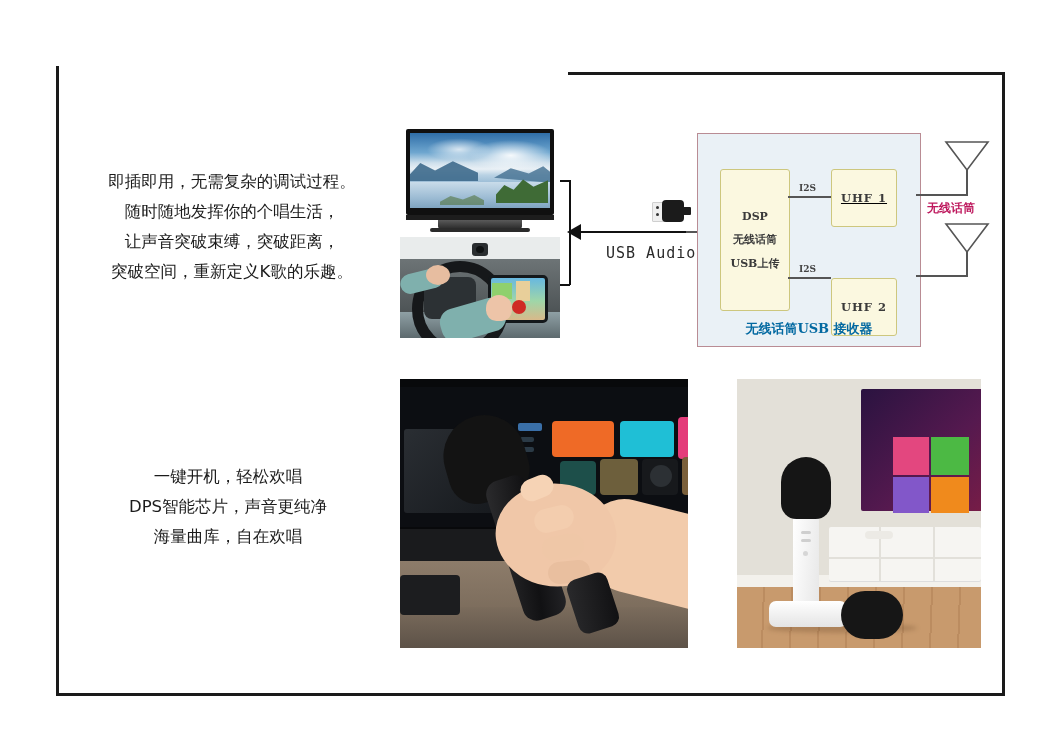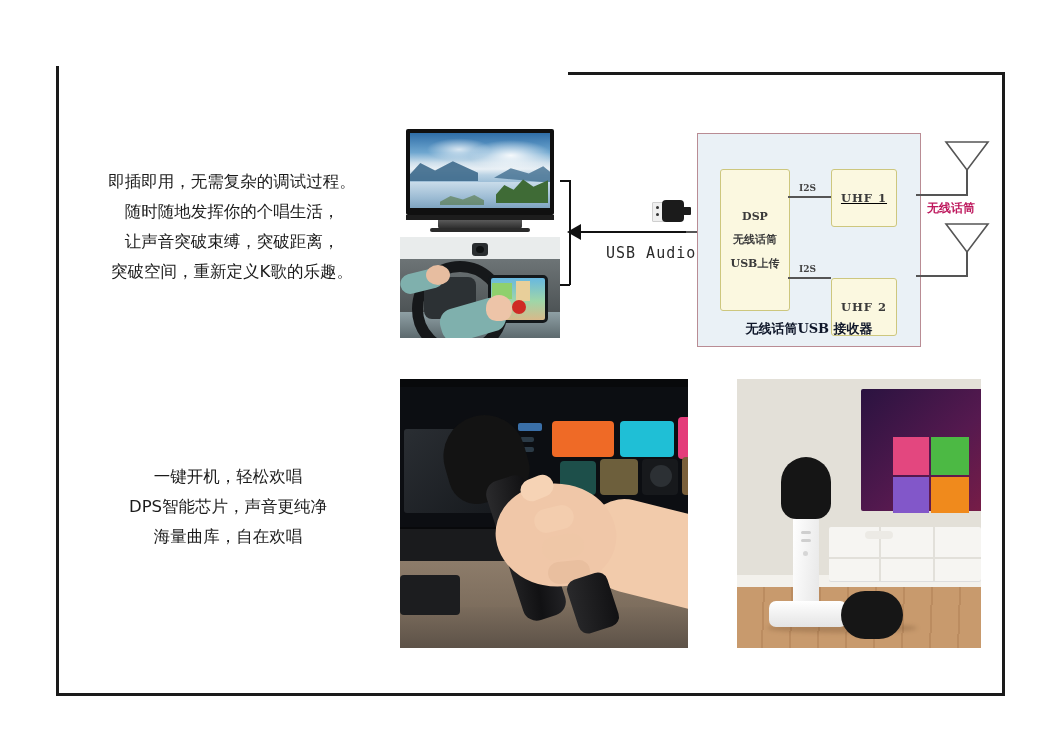--- a/index.html
+++ b/index.html
@@ -114,21 +114,21 @@
   .uhf-text{font-size:11.5px;color:#3a3a3a;font-weight:bold;letter-spacing:1px;
     font-family:"DejaVu Serif","Liberation Serif",serif;}
   .wire{position:absolute;background:#555;height:1.6px;}
   .w1{left:90px;top:62px;width:43px;}
   .w2{left:90px;top:143px;width:43px;}
   .i2s{position:absolute;font-size:9px;font-weight:bold;color:#444;
     font-family:"DejaVu Serif","Liberation Serif",serif;}
   .i2s1{left:101px;top:49px;}
   .i2s2{left:101px;top:130px;}
   .dg-label{position:absolute;left:0;right:0;bottom:8px;text-align:center;font-size:13px;
-    font-weight:bold;color:#0f172a;font-family:"DejaVu Serif","Liberation Serif",serif;}
+    font-weight:bold;color:#0369a1;font-family:"DejaVu Serif","Liberation Serif",serif;}
   .dg-in{position:absolute;left:686px;top:231px;width:13px;height:1.8px;background:#555;}
 
   
   .ant-w1{position:absolute;left:916px;top:194px;width:52px;height:1.8px;background:#555;}
   .ant-v1{position:absolute;left:966px;top:170px;width:1.8px;height:26px;background:#555;}
   .ant-w2{position:absolute;left:916px;top:275px;width:52px;height:1.8px;background:#555;}
   .ant-v2{position:absolute;left:966px;top:252px;width:1.8px;height:25px;background:#555;}
   .ant-svg{position:absolute;}
   .ant-label{position:absolute;left:927px;top:200px;font-size:12px;font-weight:bold;color:#be185d;
     font-family:"DejaVu Serif","Liberation Serif",serif;white-space:nowrap;}

